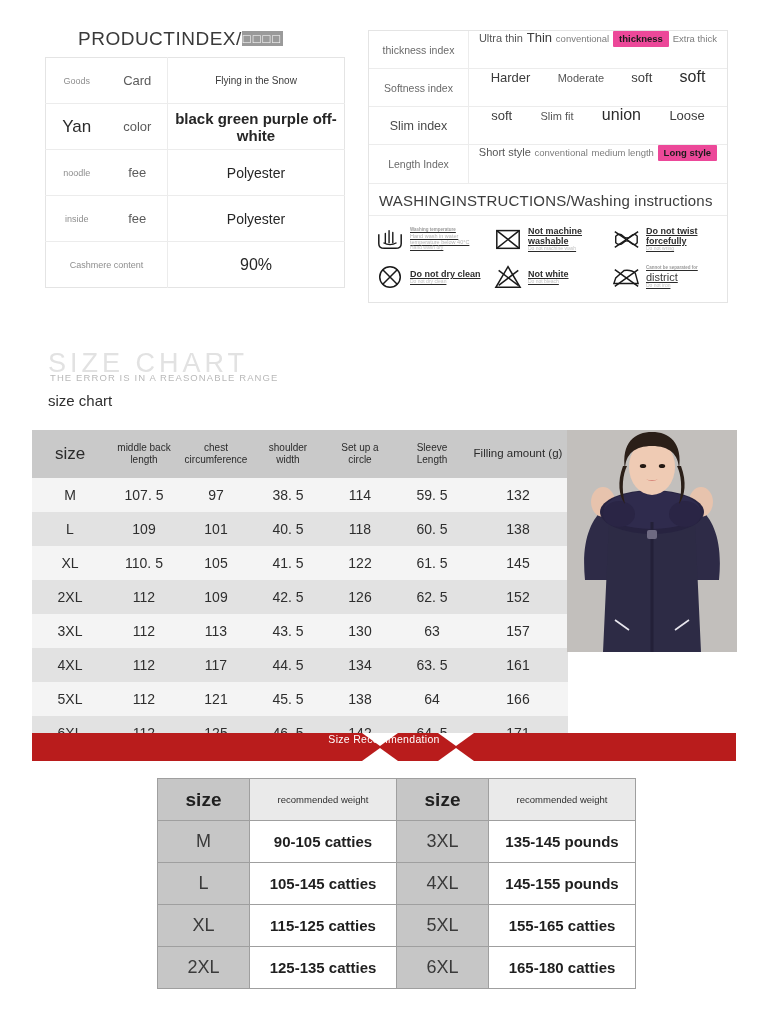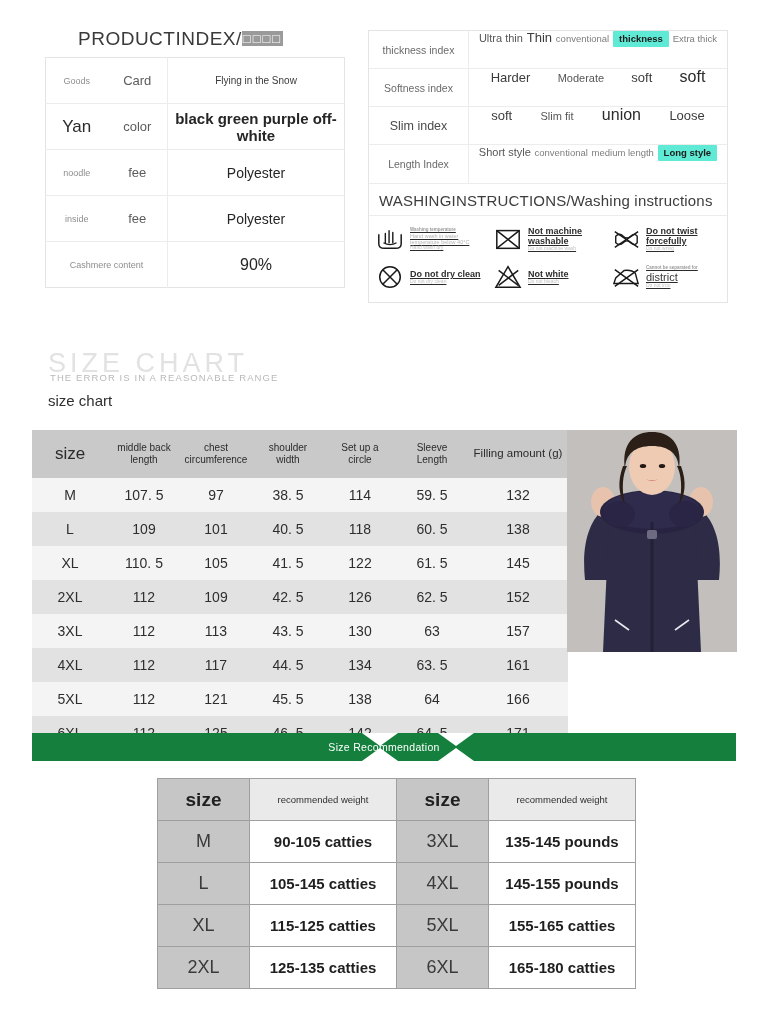--- a/index.html
+++ b/index.html
@@ -62,21 +62,21 @@
   .idx-opts {
     flex:1; display:flex; align-items:baseline; justify-content:space-around;
     padding:0 8px; height:100%;
   }
   .idx-opts > span { white-space:nowrap; line-height:1; display:inline-block; }
   .o-s  { font-size:9.5px;color:#7d7d7d; }
   .o-m  { font-size:11px; color:#565656; }
   .o-l  { font-size:13px; color:#3c3c3c; }
   .o-xl { font-size:16px; color:#2b2b2b; }
   .o-sel {
-    background:#5eead4; color:#1b1b1b; font-weight:bold;
+    background:#ec4899; color:#1b1b1b; font-weight:bold;
     padding:3px 6px; border-radius:1px;
   }
   .lbl-big { font-size:12.5px; color:#4a4a4a; }
 
   .wash-head {
     font-size:15px; color:#3d3d3d; padding:8px 10px 6px 10px;
     border-top:1px solid #ececec; letter-spacing:.2px;
   }
   .wash-grid {
     display:grid; grid-template-columns:1fr 1fr 1fr;
@@ -126,21 +126,21 @@
 
   
   .photo {
     position:absolute; left:567px; top:430px; width:170px; height:222px;
     background:#b9b5b2; overflow:hidden;
   }
 
   
   .banner {
     position:absolute; left:32px; top:733px; width:704px; height:28px;
-    background:#15803d; display:flex; align-items:center; justify-content:center;
+    background:#b91c1c; display:flex; align-items:flex-start; justify-content:center;
   }
   .banner-notch {
     position:absolute; top:0; width:36px; height:13px; background:#fff;
     clip-path:polygon(0 0, 100% 0, 50% 100%);
   }
   .banner-notch.b { top:15px; clip-path:polygon(50% 0, 100% 100%, 0 100%); }
   .notch-l { left:330px; } .notch-r { left:406px; }
   .banner-text {
     position:relative; color:#fff; font-size:10.5px; letter-spacing:.3px; z-index:2;
   }

